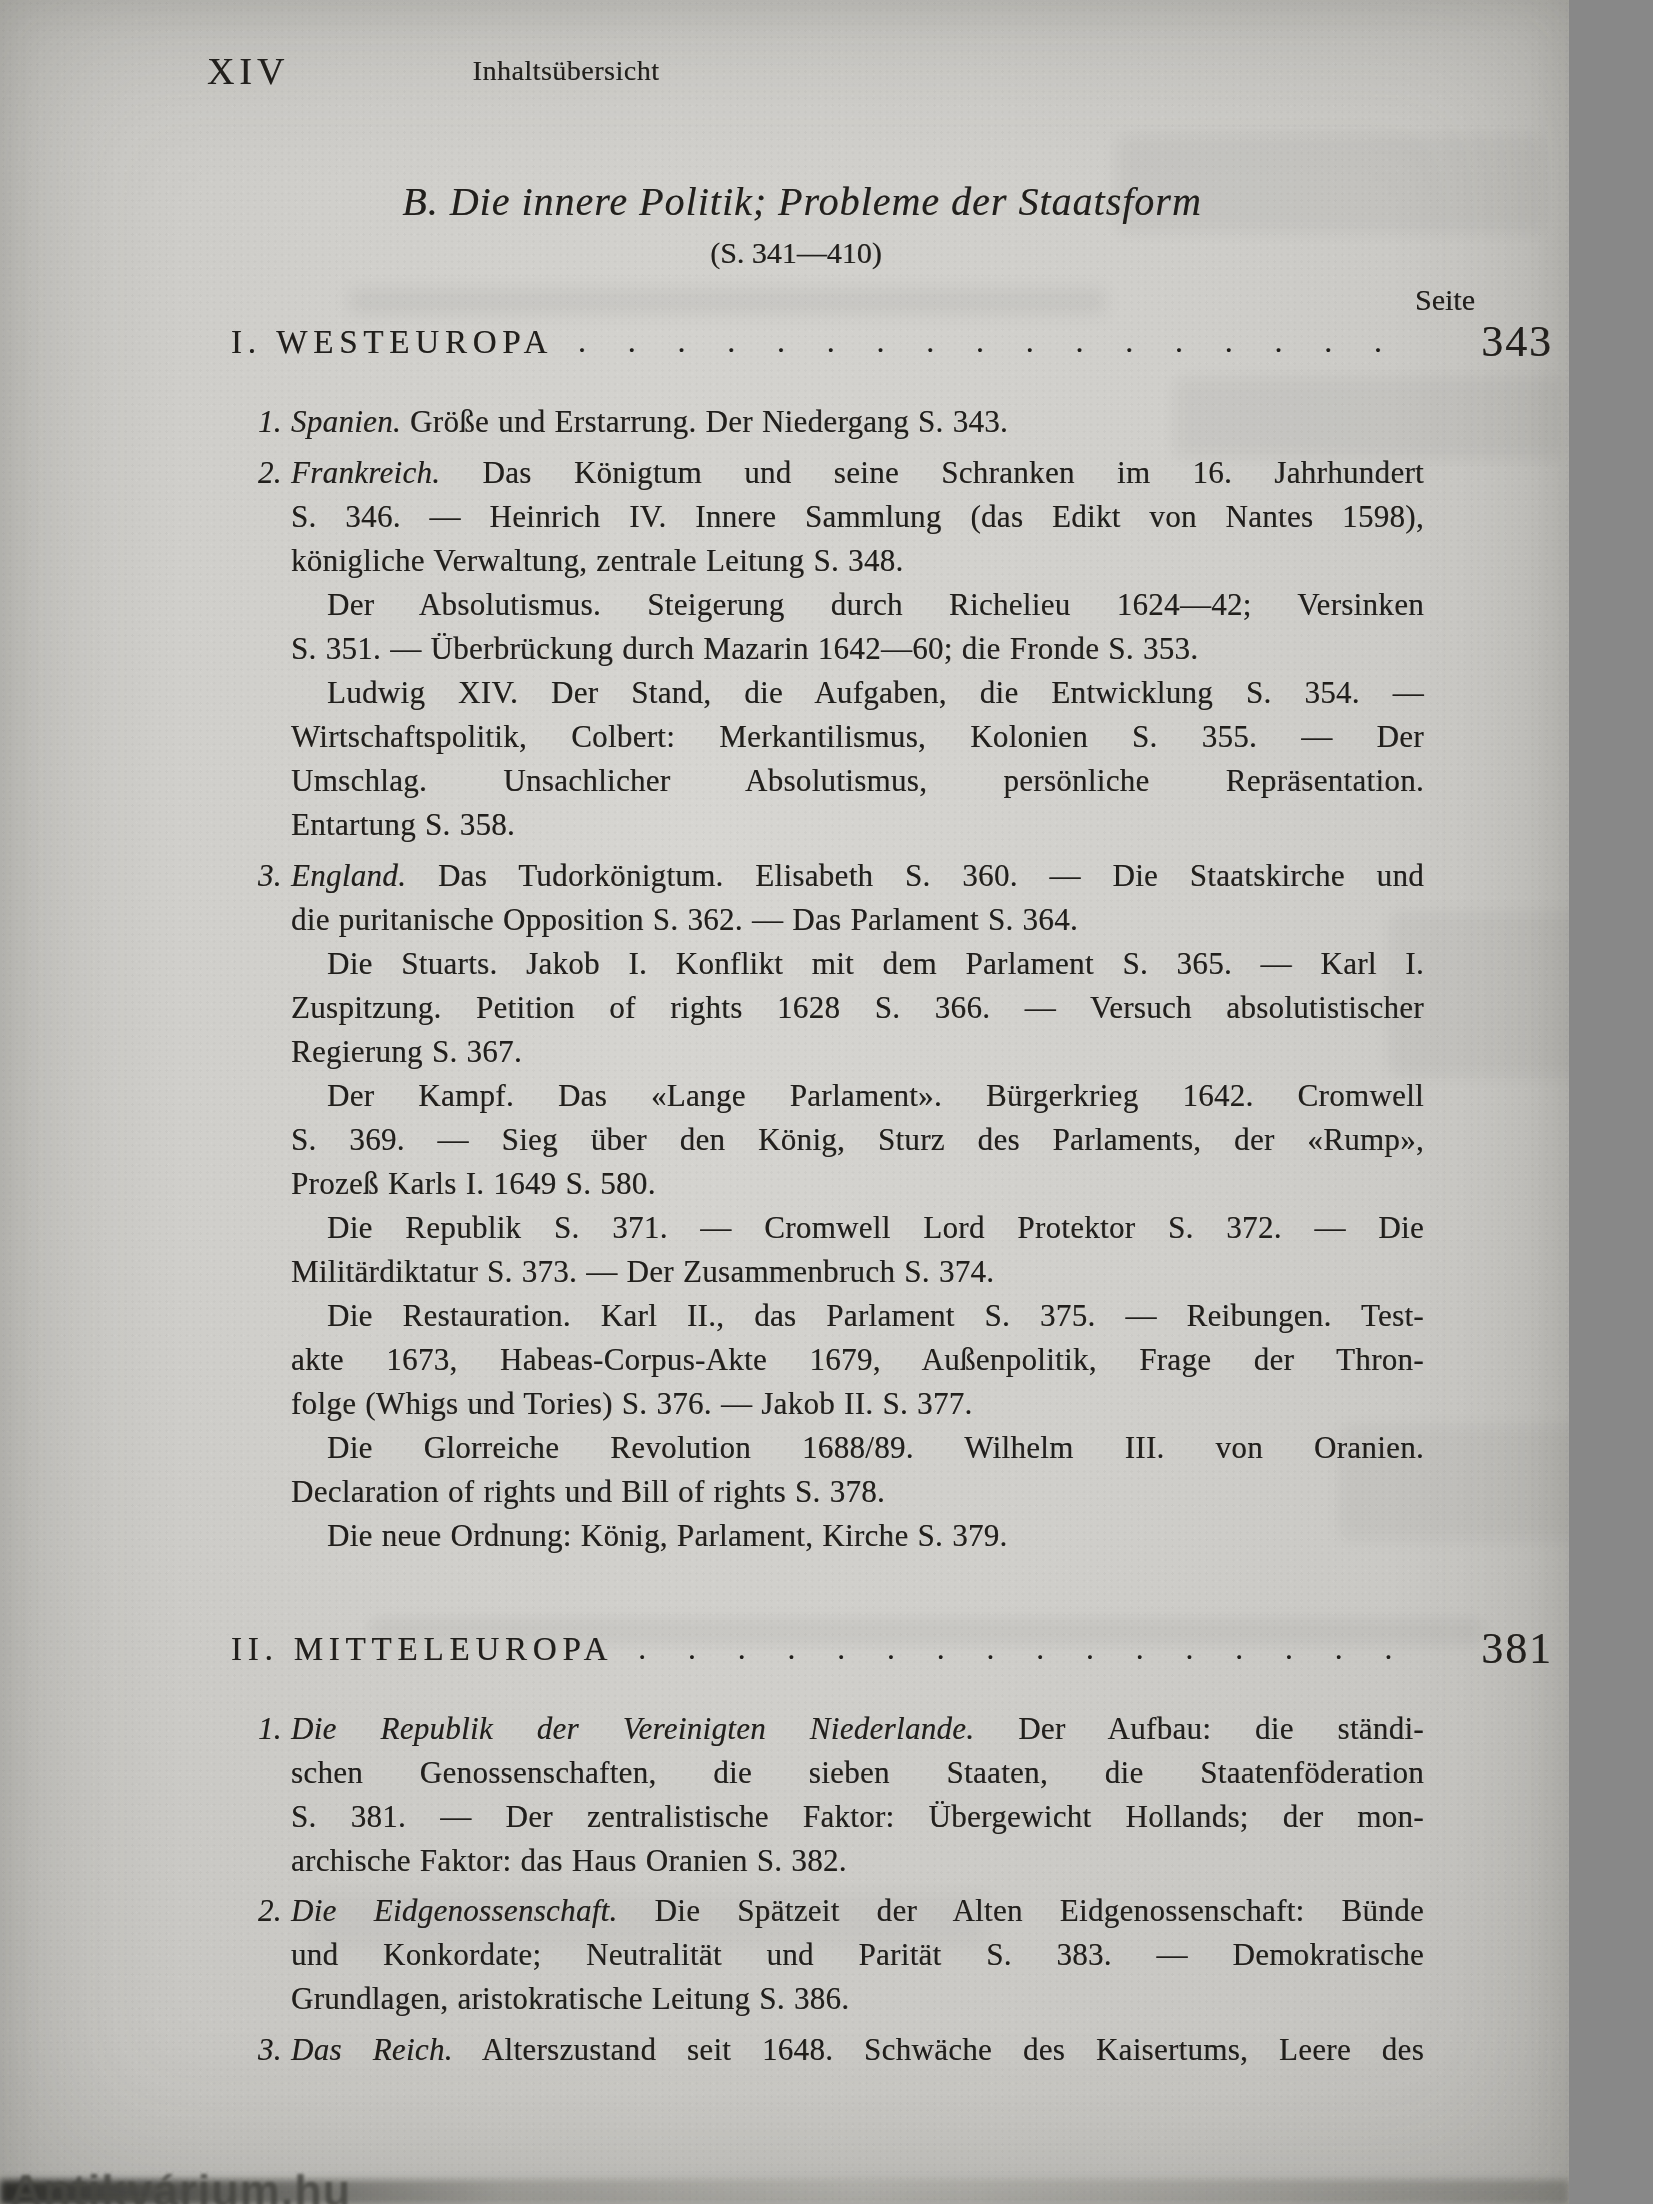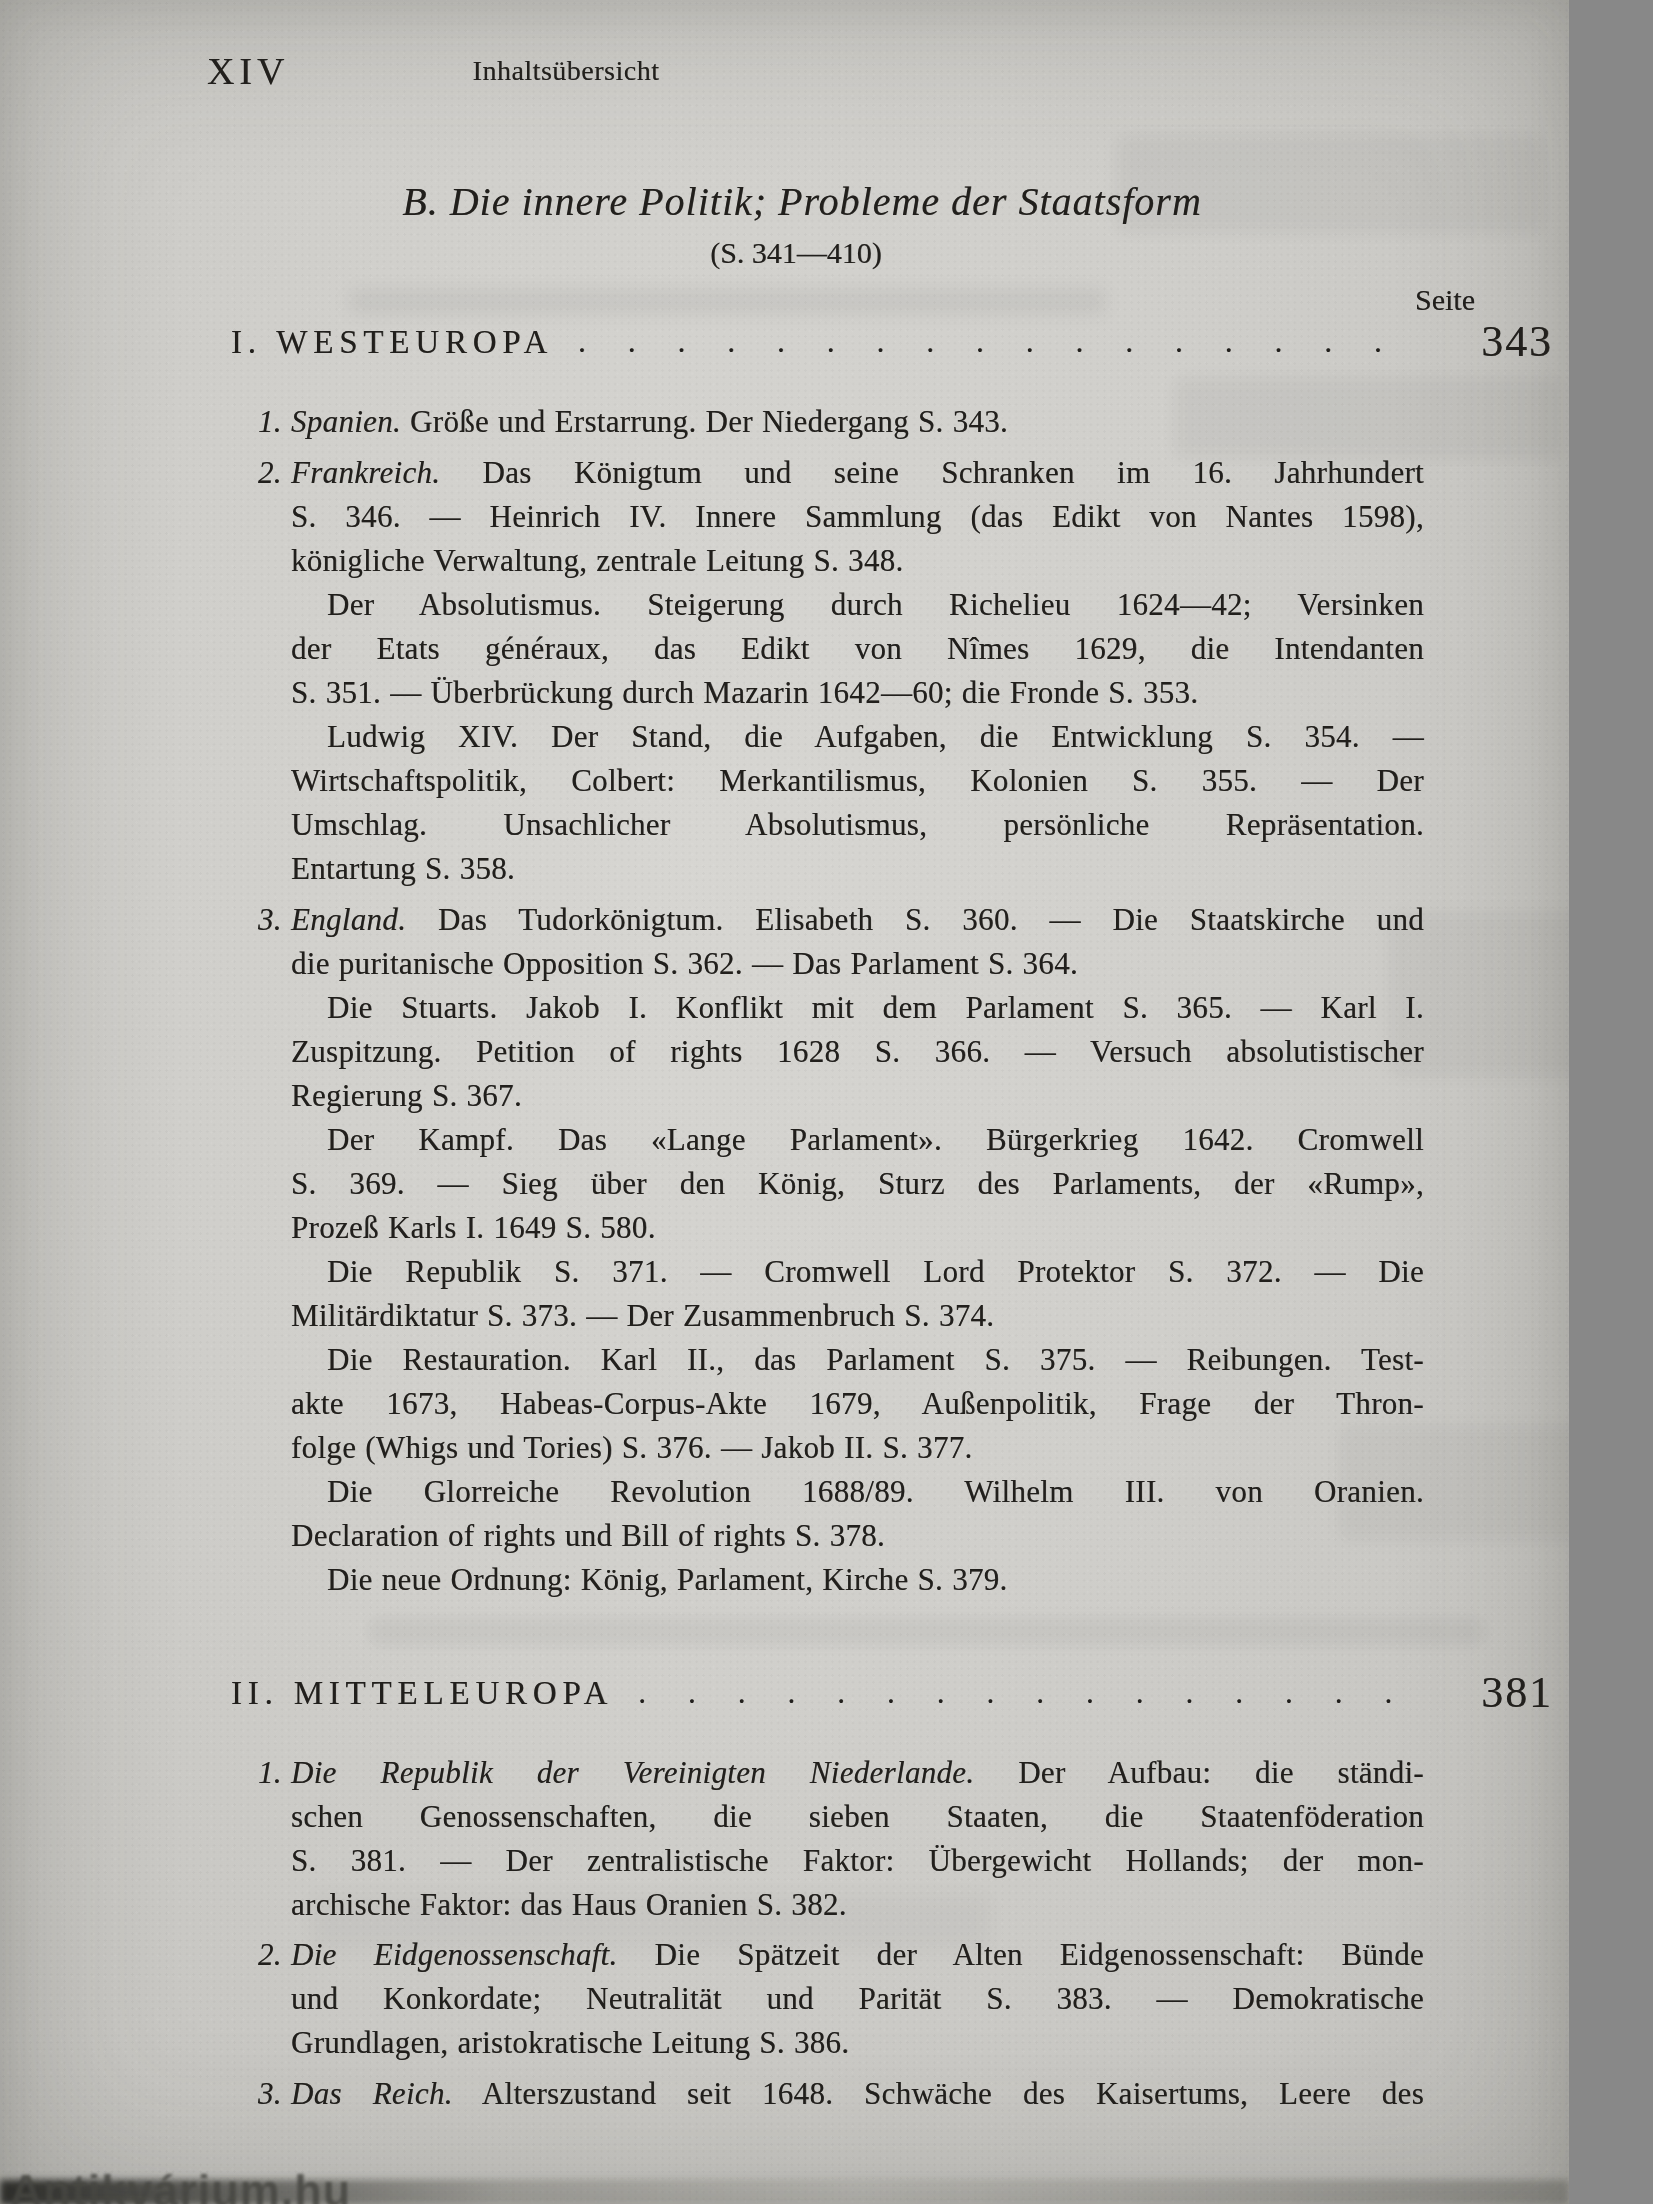--- a/index.html
+++ b/index.html
@@ -96,21 +96,20 @@
           <span class="pagenum">343</span>
         </div>
         <div class="item">
           <div class="line"><span class="num">1.</span><span class="lead">Spanien.</span> Größe und Erstarrung. Der Niedergang S. 343.</div>
         </div>
         <div class="item">
           <div class="line jl"><span class="num">2.</span><span class="lead">Frankreich.</span> Das Königtum und seine Schranken im 16. Jahrhundert</div>
           <div class="line jl">S. 346. — Heinrich IV. Innere Sammlung (das Edikt von Nantes 1598),</div>
           <div class="line">königliche Verwaltung, zentrale Leitung S. 348.</div>
           <div class="line jl ind">Der Absolutismus. Steigerung durch Richelieu 1624—42; Versinken</div>
-          <div class="line jl">der Etats généraux, das Edikt von Nîmes 1629, die Intendanten</div>
           <div class="line">S. 351. — Überbrückung durch Mazarin 1642—60; die Fronde S. 353.</div>
           <div class="line jl ind">Ludwig XIV. Der Stand, die Aufgaben, die Entwicklung S. 354. —</div>
           <div class="line jl">Wirtschaftspolitik, Colbert: Merkantilismus, Kolonien S. 355. — Der</div>
           <div class="line jl">Umschlag. Unsachlicher Absolutismus, persönliche Repräsentation.</div>
           <div class="line">Entartung S. 358.</div>
         </div>
         <div class="item">
           <div class="line jl"><span class="num">3.</span><span class="lead">England.</span> Das Tudorkönigtum. Elisabeth S. 360. — Die Staatskirche und</div>
           <div class="line">die puritanische Opposition S. 362. — Das Parlament S. 364.</div>
           <div class="line jl ind">Die Stuarts. Jakob I. Konflikt mit dem Parlament S. 365. — Karl I.</div>

